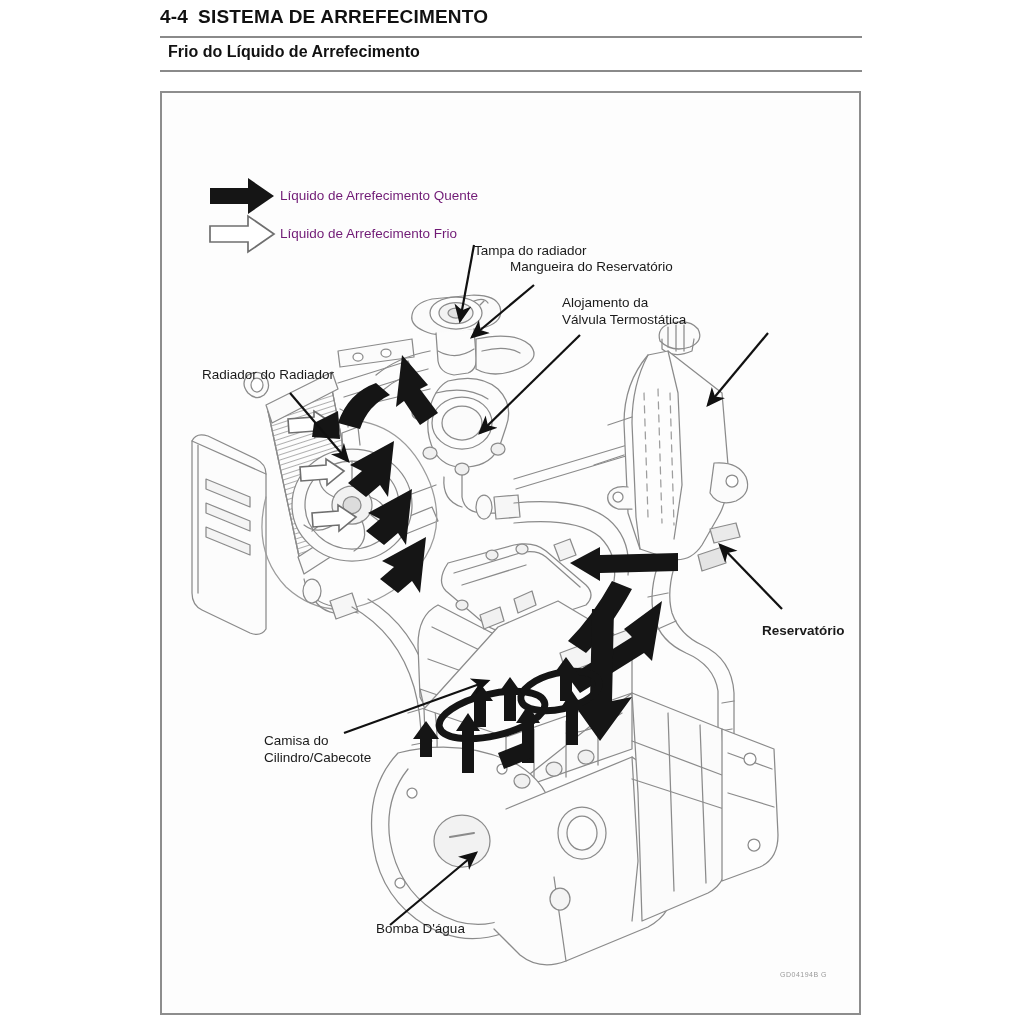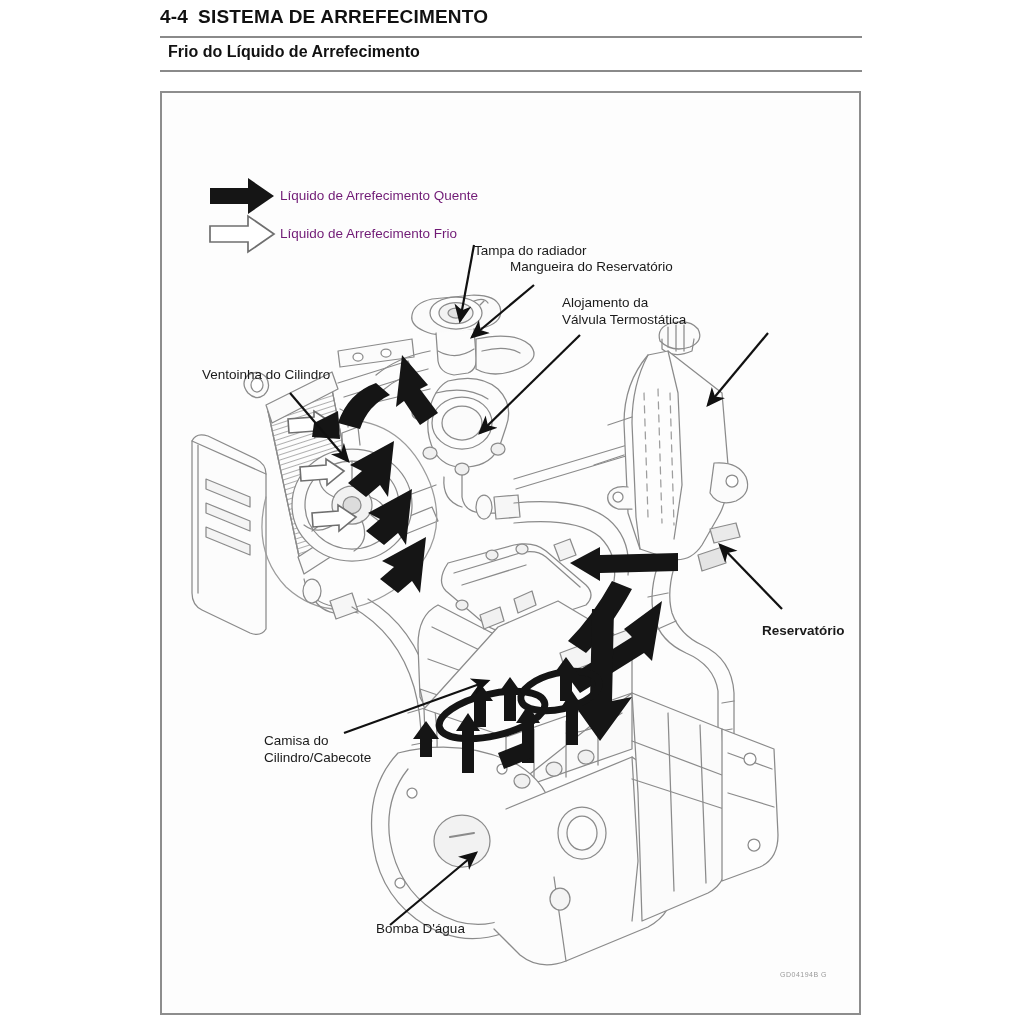--- a/index.html
+++ b/index.html
@@ -367,20 +367,20 @@
     </g>
   </svg>
 
   <div class="legend-label" style="left:118px;top:95px;">Líquido de Arrefecimento Quente</div>
   <div class="legend-label" style="left:118px;top:133px;">Líquido de Arrefecimento Frio</div>
 
   <div class="callout" style="left:312px;top:126px;margin-top:24px;">Tampa do radiador</div>
   <div class="callout" style="left:348px;top:166px;">Mangueira do Reservatório</div>
   <div class="callout" style="left:400px;top:202px;">Alojamento da
 Válvula Termostática</div>
-  <div class="callout" style="left:40px;top:274px;">Ventoinha do Cilindro</div>
+  <div class="callout" style="left:40px;top:274px;">Radiador do Radiador</div>
   <div class="callout" style="left:600px;top:530px;font-weight:bold;">Reservatório</div>
   <div class="callout" style="left:102px;top:620px;margin-top:20px;">Camisa do
 Cilindro/Cabecote</div>
   <div class="callout" style="left:214px;top:828px;">Bomba D'água</div>
 
   <div class="fig-code" style="left:618px;top:878px;">GD04194B  G</div>
 </div>
 
 </body></html>

